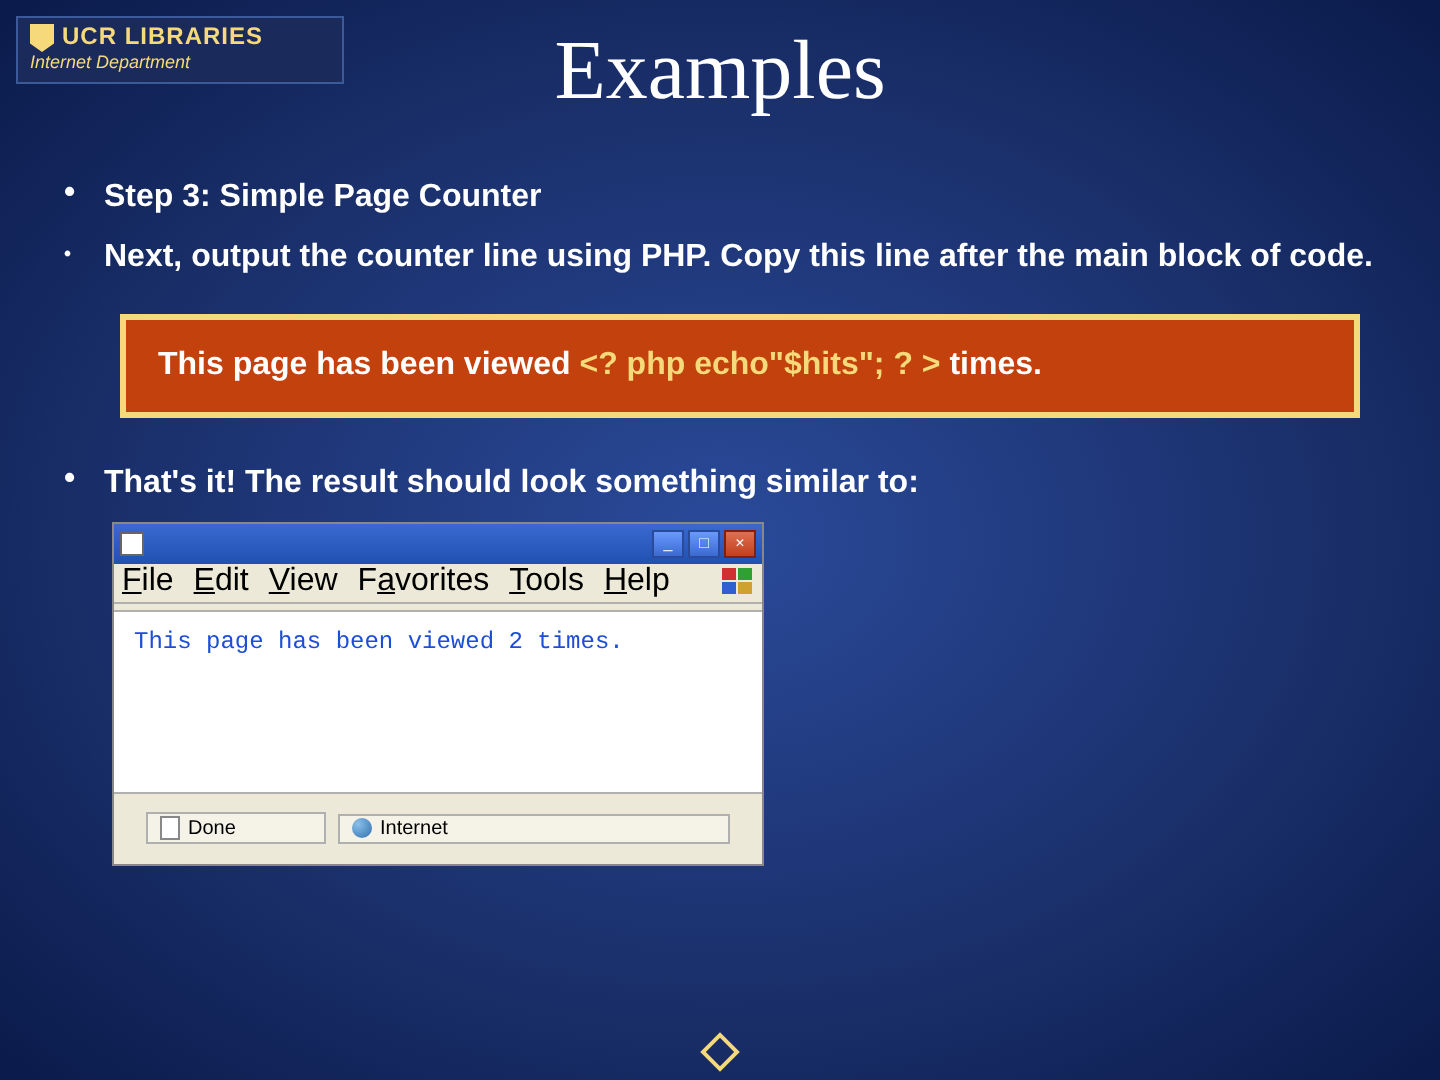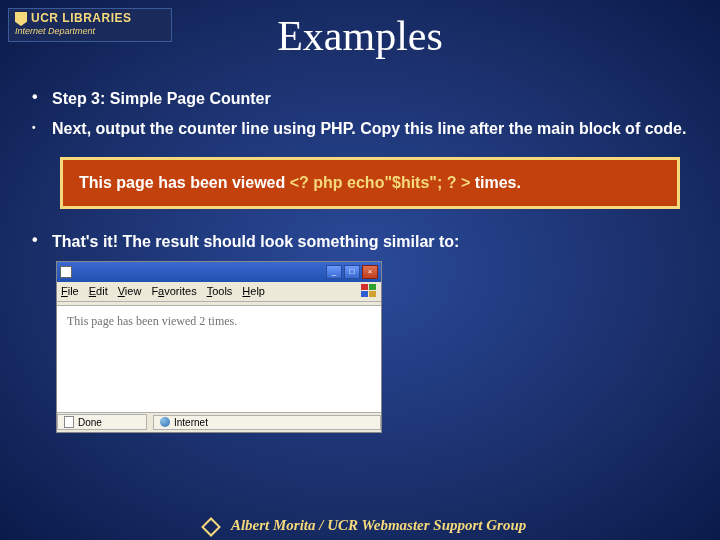--- a/index.html
+++ b/index.html
@@ -108,52 +108,52 @@
   .bm-btn.close { background: linear-gradient(#e07050, #c04020); border-color: #802010; }
   .bm-menubar {
     height: 20px;
     background: #ece9d8;
     border-bottom: 1px solid #b0b0b0;
     display: flex;
     align-items: center;
     padding: 0 4px;
     gap: 10px;
     color: #000;
-    font-size: 11px;
+    font-size: 16px;
   }
   .bm-menubar .u { text-decoration: underline; }
   .bm-menubar .win-icon {
     margin-left: auto;
     width: 16px; height: 14px;
     background:
       linear-gradient(#d03030,#d03030) 0 0/7px 6px no-repeat,
       linear-gradient(#30a030,#30a030) 8px 0/7px 6px no-repeat,
       linear-gradient(#3060d0,#3060d0) 0 7px/7px 6px no-repeat,
       linear-gradient(#d0a030,#d0a030) 8px 7px/7px 6px no-repeat;
   }
   .bm-toolbar {
     height: 4px;
     background: #ece9d8;
     border-bottom: 1px solid #b0b0b0;
   }
   .bm-body {
     flex: 1;
     background: #fff;
     padding: 8px 10px;
-    font-family: Liberation Serif, serif;
+    font-family: Liberation Mono, monospace;
     font-size: 12px;
-    color: #737373;
+    color: #1d4ed8;
   }
   .bm-status {
-    height: 20px;
+    height: 36px;
     background: #ece9d8;
     border-top: 1px solid #b0b0b0;
     display: flex;
     align-items: center;
-    padding: 0 0;
+    padding: 0 16px;
     gap: 6px;
     font-size: 10px;
   }
   .bm-status .pane {
     border: 1px solid #b0b0b0;
     padding: 1px 6px;
     display: flex;
     align-items: center;
     gap: 4px;
     background: #f5f3e8;
@@ -247,14 +247,13 @@
     </div>
     <div class="pane">
       <div class="net-icon"></div>
       <span>Internet</span>
     </div>
   </div>
 </div>
 
 <div class="footer">
   <span class="diamond"></span>
-  <span>Albert Morita / UCR Webmaster Support Group</span>
 </div>
 
 </body></html>

